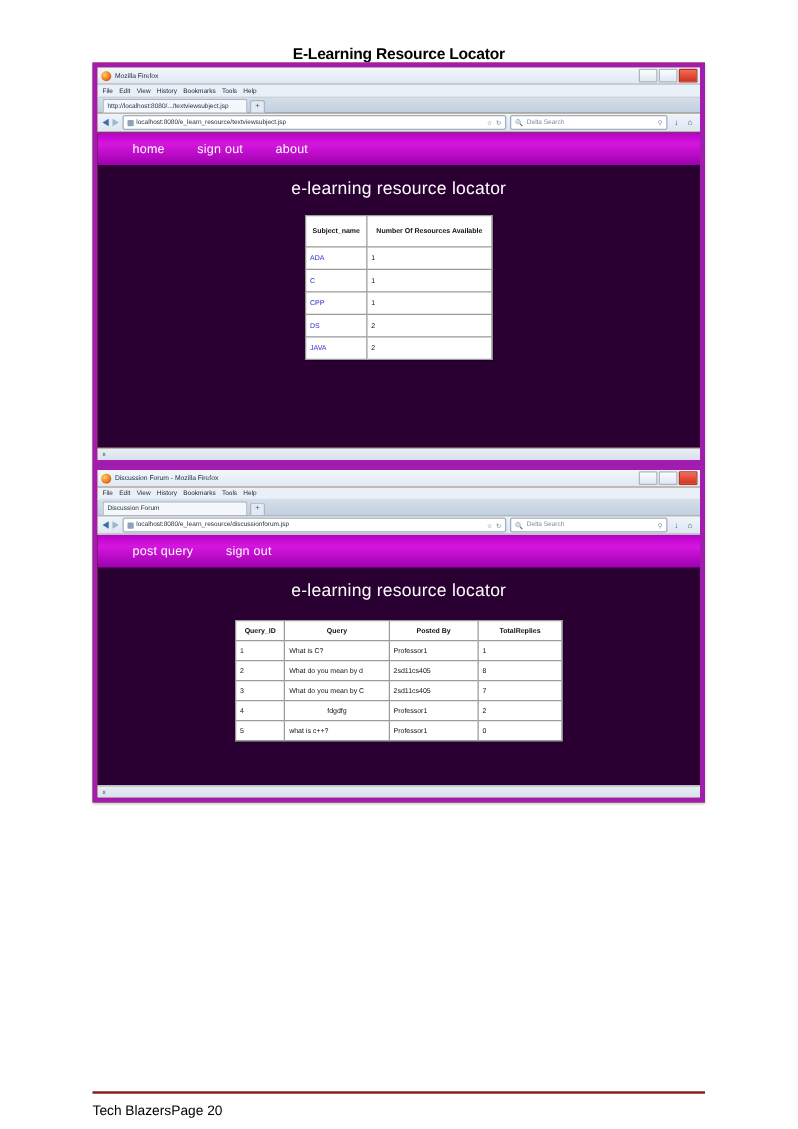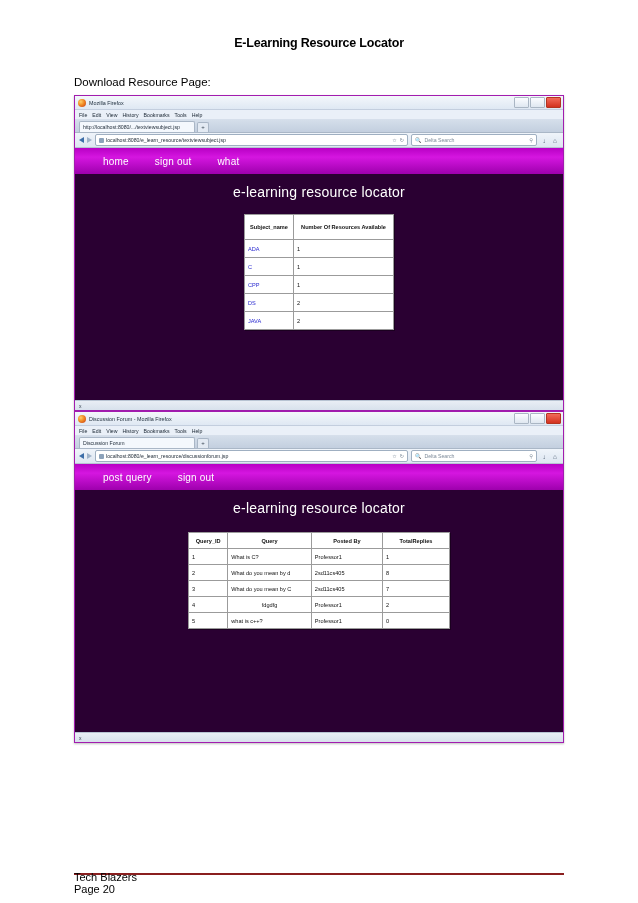--- a/index.html
+++ b/index.html
@@ -33,21 +33,21 @@
   .caption {
     font-size: 11.5px;
     margin-top: 26px;
     margin-bottom: 7px;
     color: #000;
   }
 
   
   .browser {
     width: 490px;
-    border: 1px solid #a21caf;
+    border: 4px solid #a21caf;
     background: #a16207;
     box-sizing: border-box;
     font-size: 5.4px;
     position: relative;
     box-shadow: 0 1px 2px rgba(0,0,0,0.25);
   }
   .titlebar {
     height: 13px;
     background: linear-gradient(to bottom, #f3f7fb, #dfe8f3);
     border-bottom: 1px solid #c3cede;
@@ -292,31 +292,29 @@
   }
   .footer {
     position: absolute;
     left: 74px;
     right: 62px;
     bottom: 44px;
     display: flex;
     justify-content: flex-start;
     font-size: 11px;
     color: #000;
-    flex-direction: column;
   }
 </style>
 </head>
 <body>
 
 <div class="page">
 
   <div class="doc-title">E-Learning Resource Locator</div>
 
-  <div class="caption">Download Resource Page:</div>
 
   <div class="browser">
 
     <div class="titlebar">
       <div class="ff-logo"></div>
       <div class="title-text">Mozilla Firefox</div>
       <div class="winbtns">
         <div class="winbtn"></div>
         <div class="winbtn"></div>
         <div class="winbtn close"></div>
@@ -355,21 +353,21 @@
         <span class="srch-right">⚲</span>
       </div>
       <div class="nav-ico">↓</div>
       <div class="nav-ico">⌂</div>
     </div>
 
     <div class="viewport" style="height:252px;">
       <div class="sitebar">
         <span class="navlink">home</span>
         <span class="navlink">sign out</span>
-        <span class="navlink">what</span>
+        <span class="navlink">about</span>
       </div>
       <div class="site-heading">e-learning resource locator</div>
 
       <table class="tbl tbl-download">
         <tbody>
             <tr>
           <th>Subject_name</th>
           <th>Number Of Resources Available</th>
         </tr>
         <tr>
@@ -442,21 +440,21 @@
       </div>
       <div class="searchbar">
         <span>🔍</span>
         <span style="margin-left:3px;">Delta Search</span>
         <span class="srch-right">⚲</span>
       </div>
       <div class="nav-ico">↓</div>
       <div class="nav-ico">⌂</div>
     </div>
 
-    <div class="viewport" style="height:268px;">
+    <div class="viewport" style="height:200px;">
       <div class="sitebar">
         <span class="navlink">post query</span>
         <span class="navlink">sign out</span>
       </div>
       <div class="site-heading">e-learning resource locator</div>
 
       <table class="tbl tbl-forum">
         <tbody>
             <tr>
           <th style="width:34px;">Query_ID</th>

